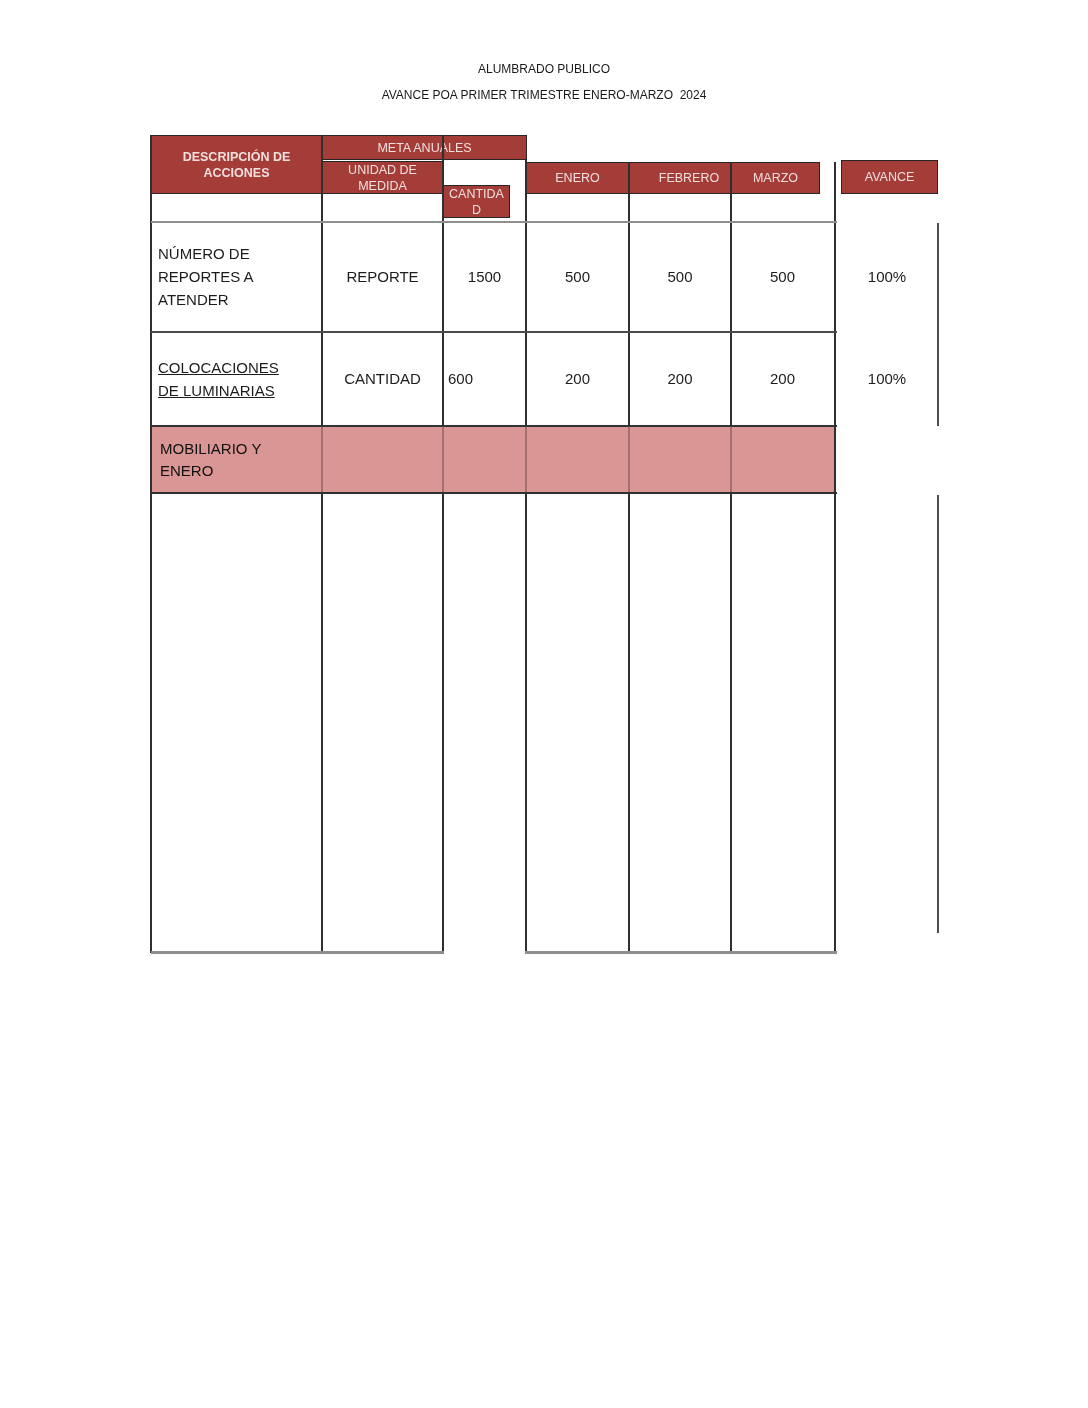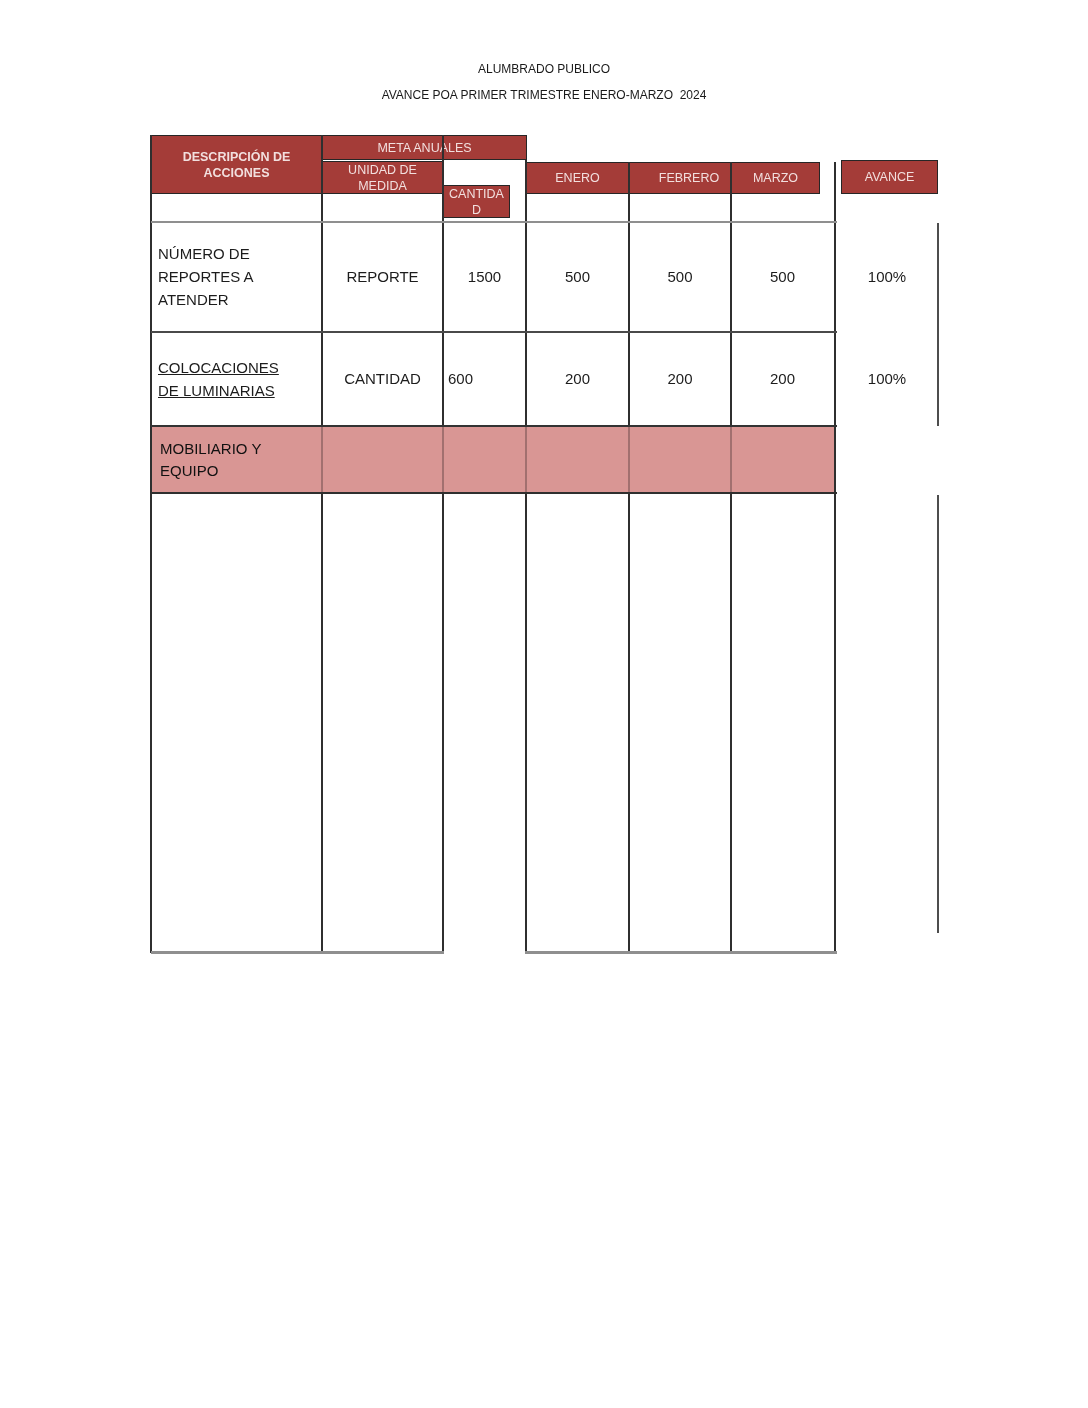--- a/index.html
+++ b/index.html
@@ -88,18 +88,18 @@
   <div class="abs cell" style="left:731px;top:332px;width:103px;height:93px;">200</div>
   <div class="abs cell" style="left:836px;top:332px;width:102px;height:93px;">100%</div>
 
   <div class="abs section-row" style="left:152px;top:427px;width:682px;height:65px;">
     <span class="faint" style="left:169px;"></span>
     <span class="faint" style="left:290px;"></span>
     <span class="faint" style="left:373px;"></span>
     <span class="faint" style="left:476px;"></span>
     <span class="faint" style="left:578px;"></span>
     <span class="ml" style="padding-left:8px;">MOBILIARIO Y
-EQUIPO</span>
+ENERO</span>
   </div>
 
   <div class="abs" style="left:151px;top:494px;width:686px;height:457px;"></div>
 
 </div>
 
 </body></html>

